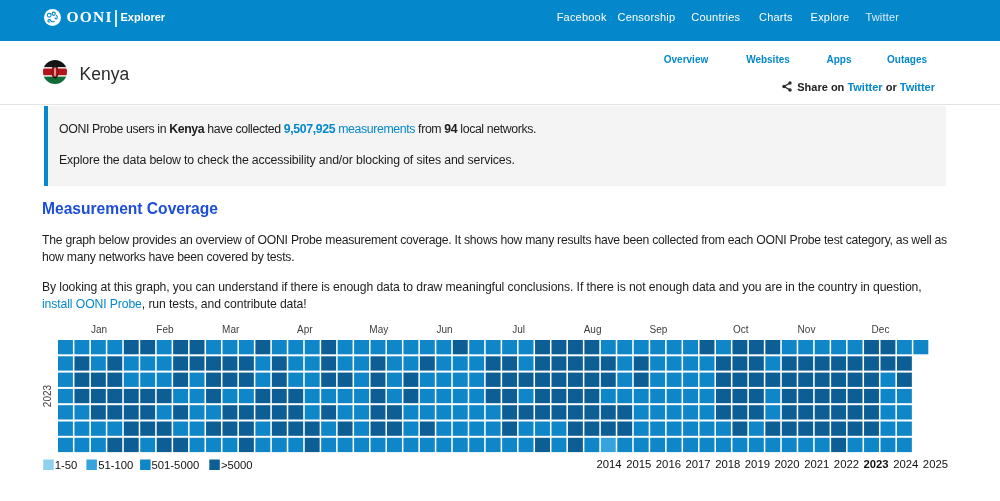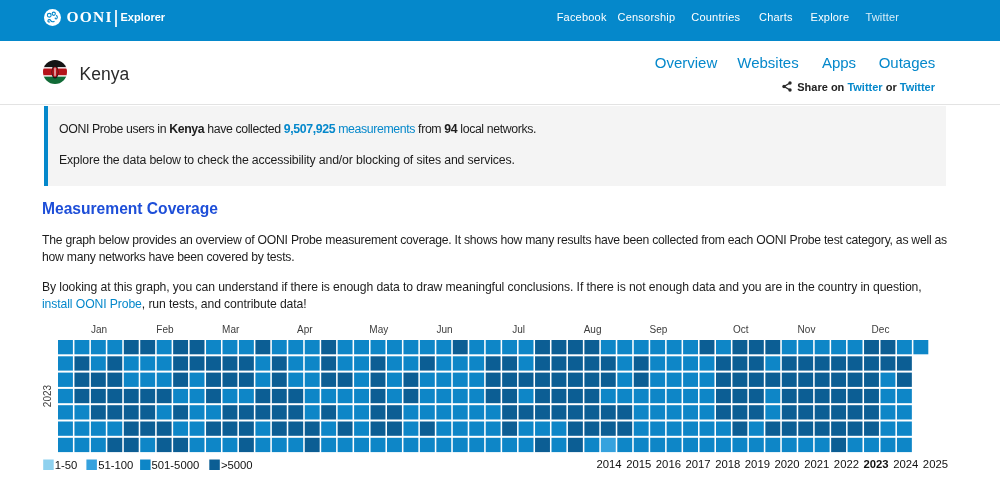--- a/index.html
+++ b/index.html
@@ -7,21 +7,21 @@
 a { color:#0588cb; text-decoration:none; }
 .topbar { position:absolute; left:0; top:0; width:1000px; height:41px; background:#0588cb; }
 .tlink { position:absolute; top:11px; font-size:11px; color:#fff; letter-spacing:.2px; }
 .logo-ooni { position:absolute; left:66.5px; top:8px; font-family:"Liberation Serif",serif;
   font-weight:bold; font-size:15.5px; color:#fff; letter-spacing:1.2px; }
 .logo-bar { position:absolute; left:115.3px; top:9.5px; width:1.4px; height:17px; background:rgba(255,255,255,.85); }
 .logo-exp { position:absolute; left:120.5px; top:10.5px; font-size:11px; color:#fff; font-weight:bold; }
 .subheader { position:absolute; left:0; top:41px; width:1000px; height:64px; background:#fff;
   border-bottom:1px solid #e3e3e3; }
 .kenya { position:absolute; left:79.5px; top:23px; font-size:17.5px; color:#2b2b2b; }
-.slink { position:absolute; top:13px; font-size:15px; font-weight:normal; color:#0588cb; transform:translateX(-50%); }
+.slink { position:absolute; top:13px; font-size:10px; font-weight:bold; color:#0588cb; transform:translateX(-50%); }
 .share { position:absolute; top:39px; right:65px; font-size:11px; font-weight:bold; color:#222; }
 .infobox { position:absolute; left:44px; top:106px; width:902px; height:80px; background:#f4f4f4;
   border-left:4.8px solid #0588cb; }
 .infobox p { position:absolute; left:11px; font-size:12.3px; color:#1d1d1d; }
 .h2 { position:absolute; left:42px; top:200px; font-size:15.6px; font-weight:bold; color:#1d4ed8;text-align:right; }
 .para { position:absolute; left:42px; width:940px; font-size:12.2px; letter-spacing:-0.25px; color:#1d1d1d; line-height:17px; }
 </style></head>
 <body>
 <div class="topbar">
   <svg style="position:absolute;left:44px;top:9px" width="17" height="17" viewBox="0 0 34 34">

